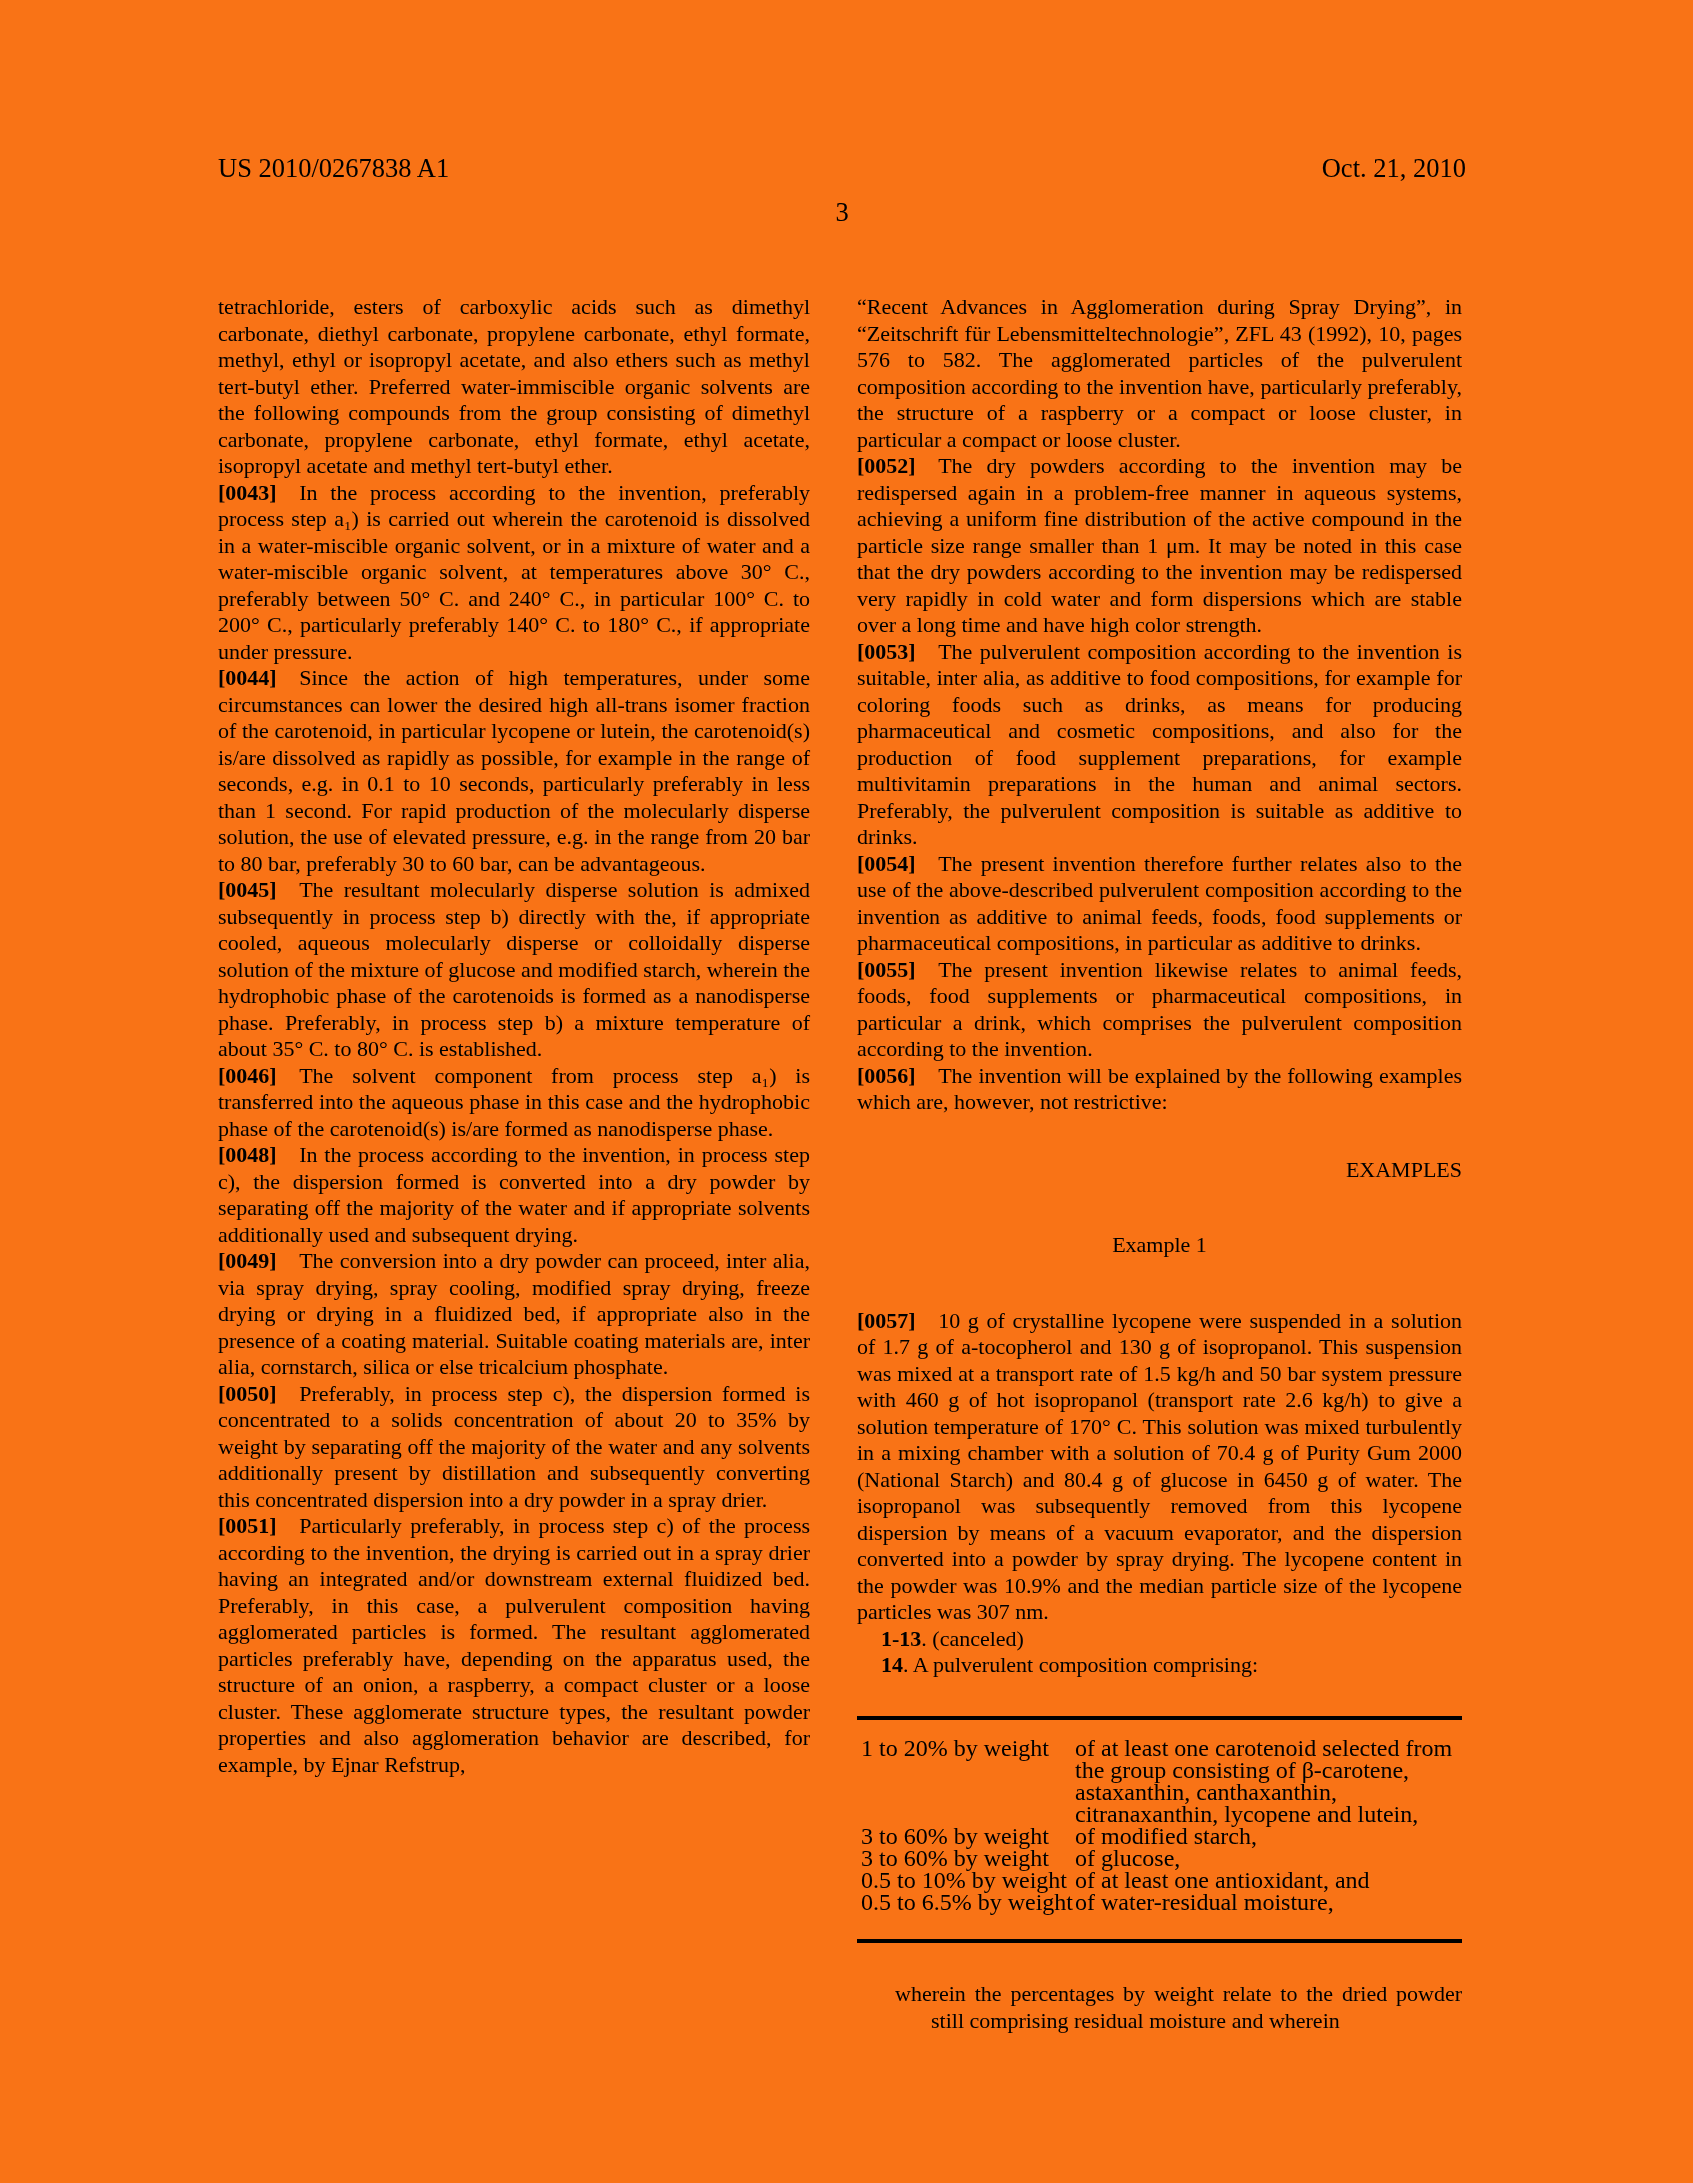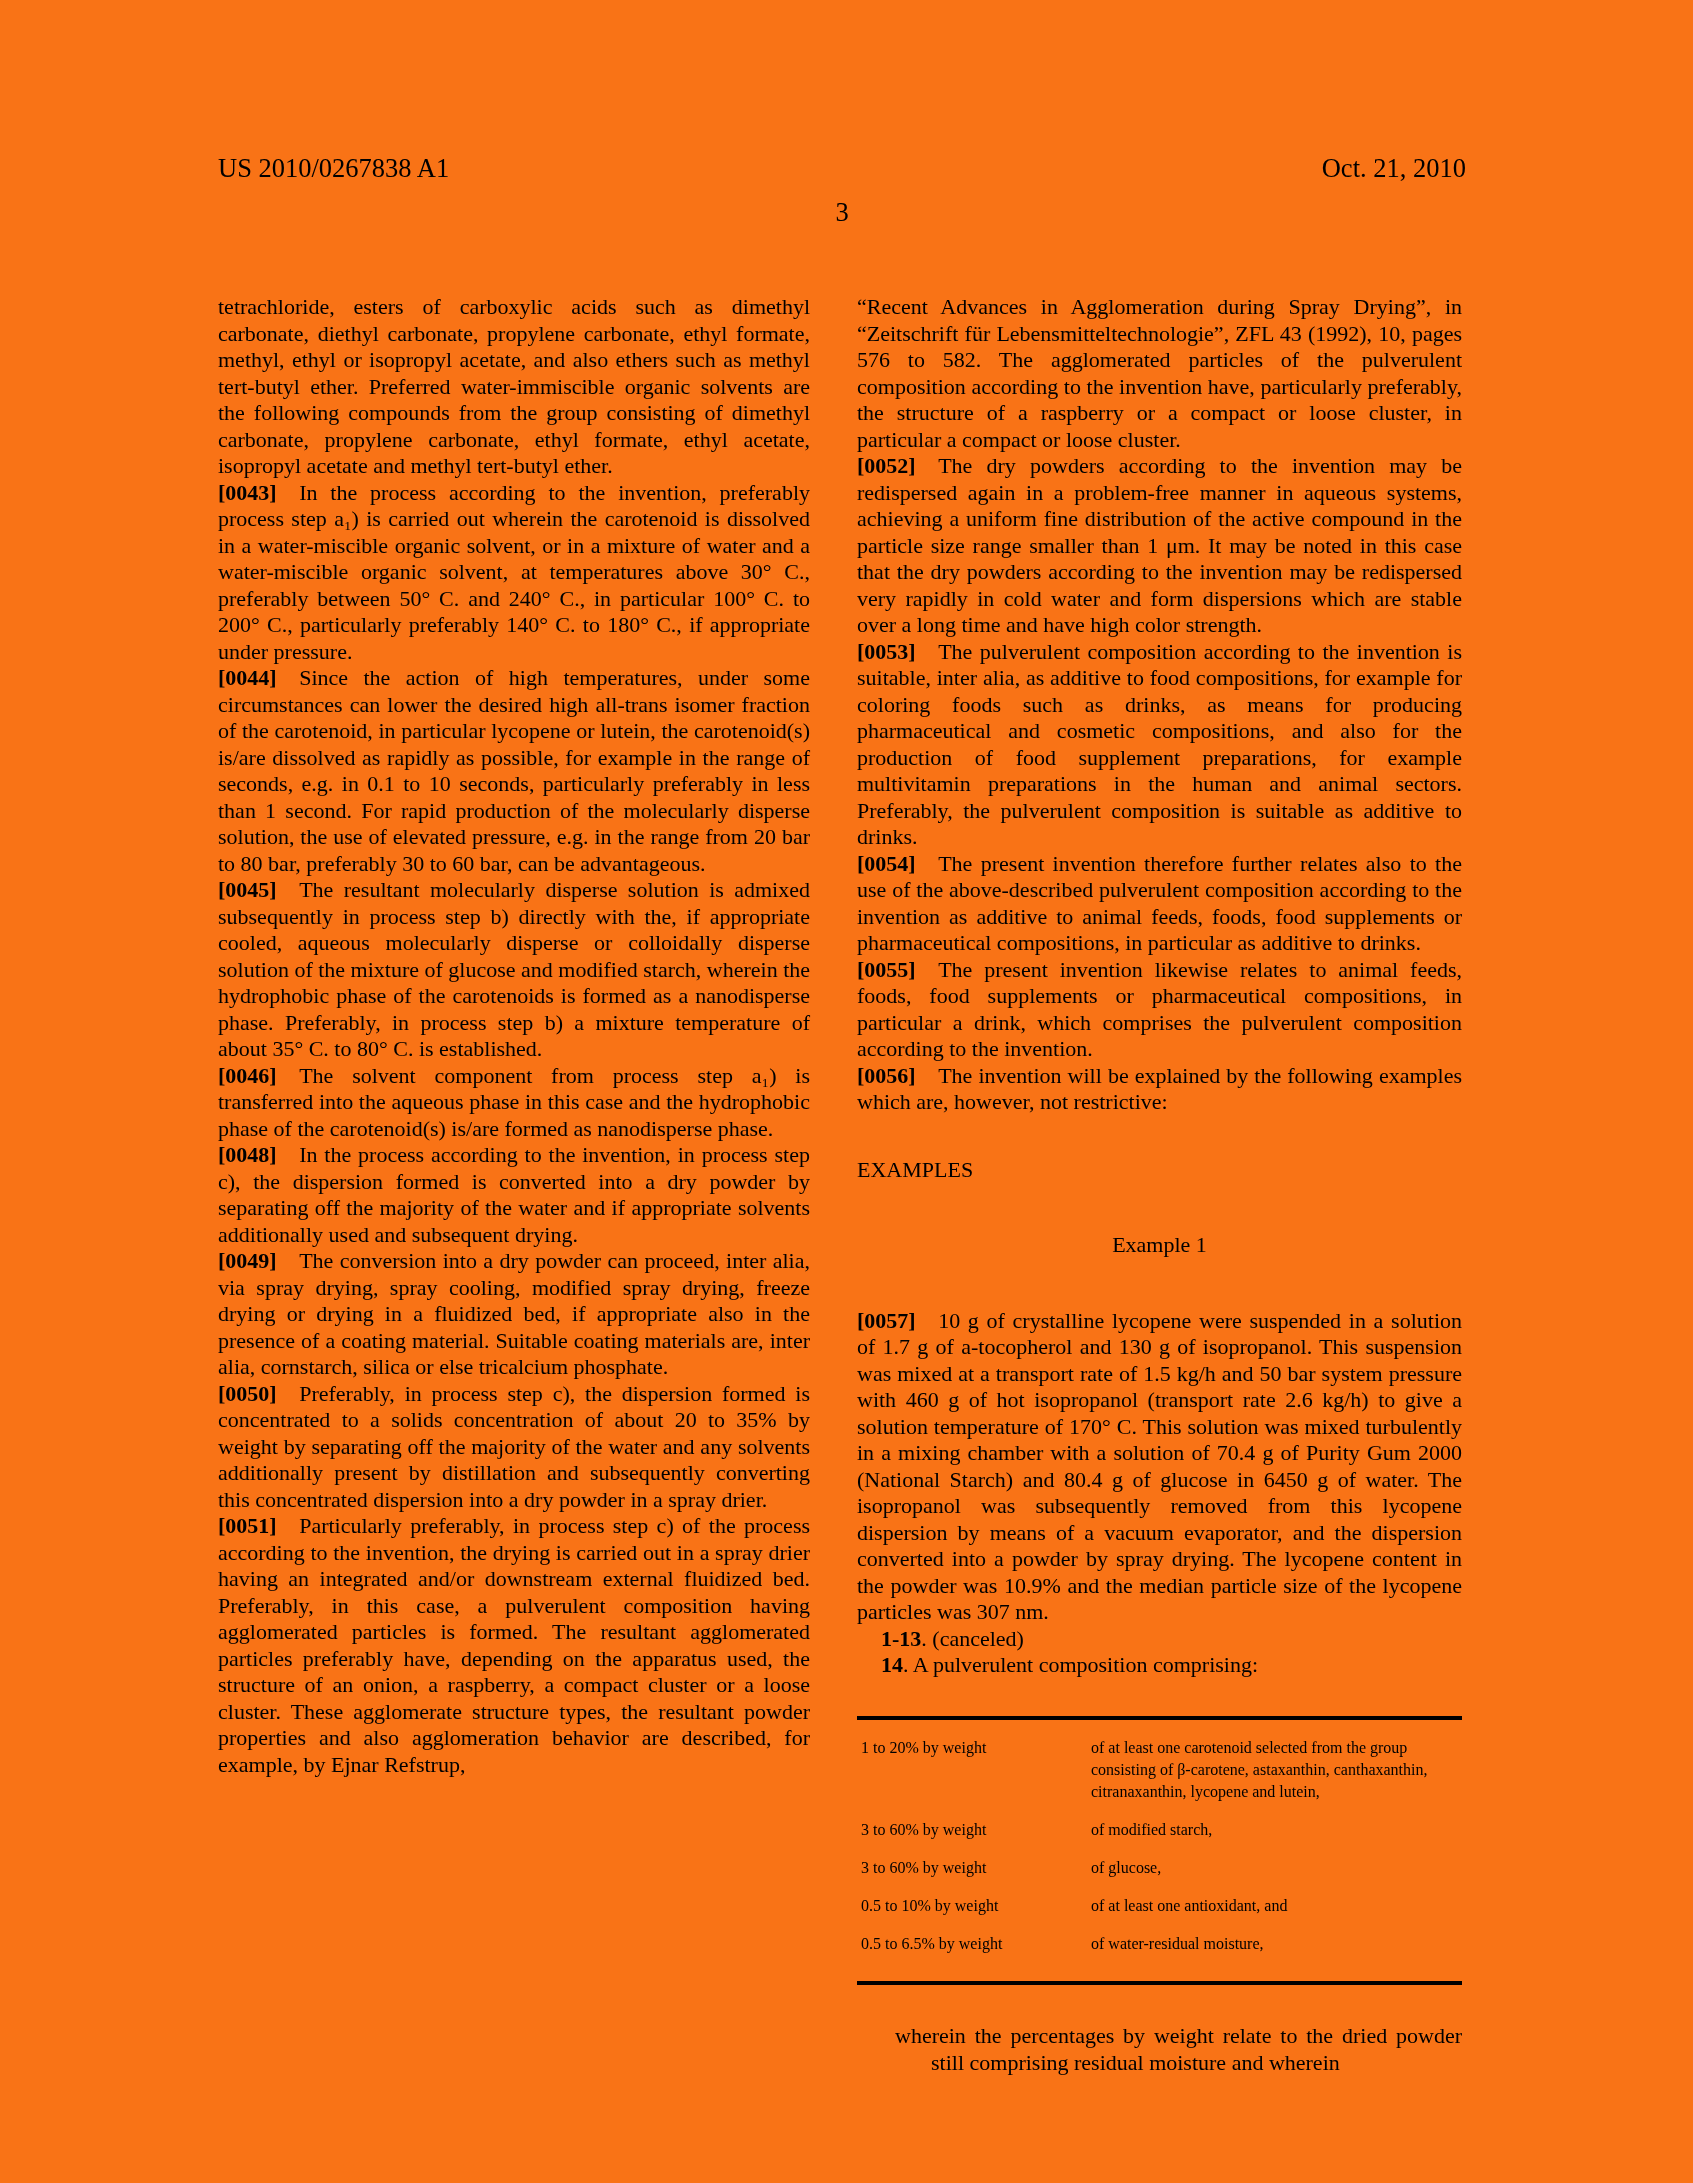--- a/index.html
+++ b/index.html
@@ -38,33 +38,32 @@
     font-size: 22px;
     line-height: 26.5px;
     text-align: justify;
   }
   .column-left  { left: 218px;  width: 592px; }
   .column-right { left: 857px; width: 605px; }
   .para { text-align: justify; }
   .pnum { font-weight: bold; padding-right: 22.5px; }
   .claim { text-indent: 24px; text-align: left; }
   .cnum { font-weight: bold; }
-  .examples-heading { text-align: left; margin-top: 41px; }
+  .examples-heading { text-align: right; margin-top: 41px; }
   .example1-heading { text-align: center; margin: 49px 0 49px 0; }
   .comp-table {
     margin-top: 37px;
     border-top: 4.6px solid #000;
     border-bottom: 4.6px solid #000;
     padding: 17px 0 26.5px 4px;
-    font-size: 16px;
+    font-size: 24px;
     line-height: 22px;
     display: grid;
     grid-template-columns: 214px 1fr;
     text-align: left;
-    gap: 16px;
   }
   .comp-table .cell { padding: 0; }
   .closing {
     margin-top: 38px;
     padding-left: 74px;
     text-indent: -36px;
     text-align: justify;
   }
 </style>
 </head>

